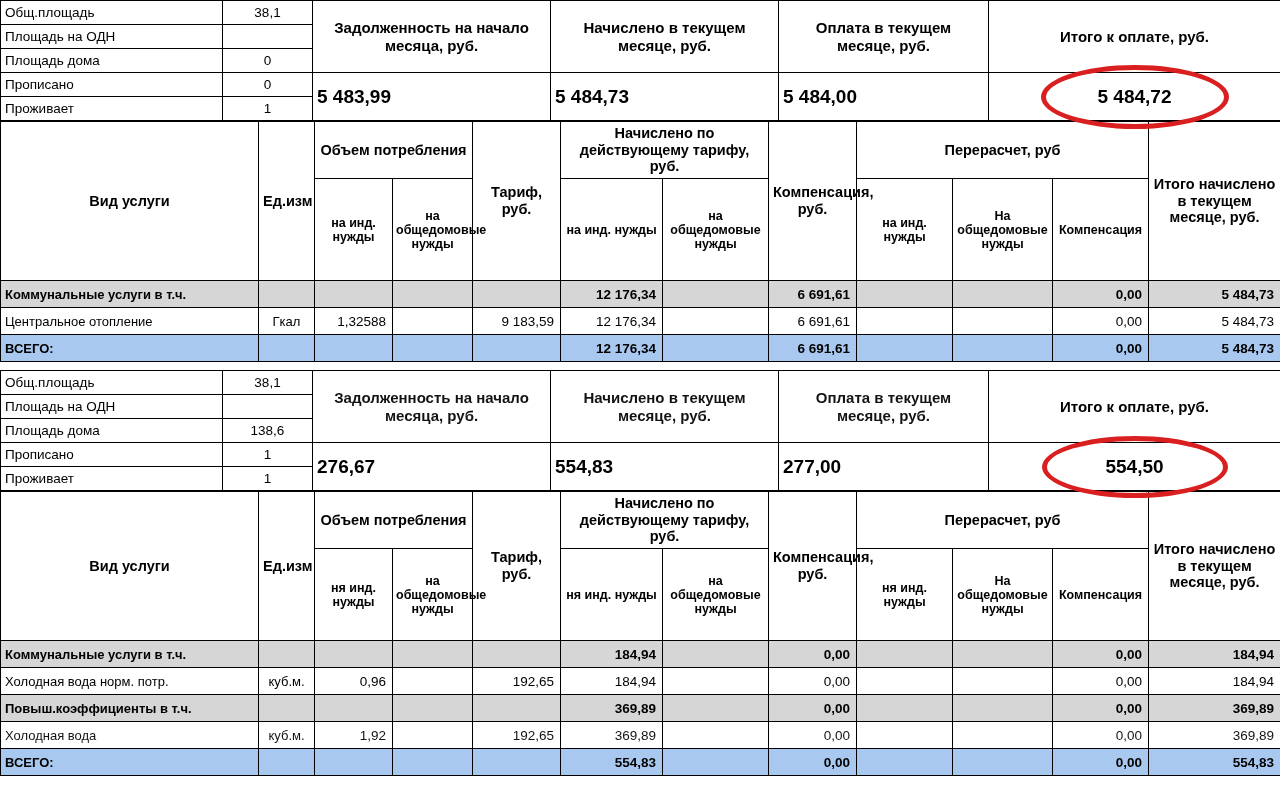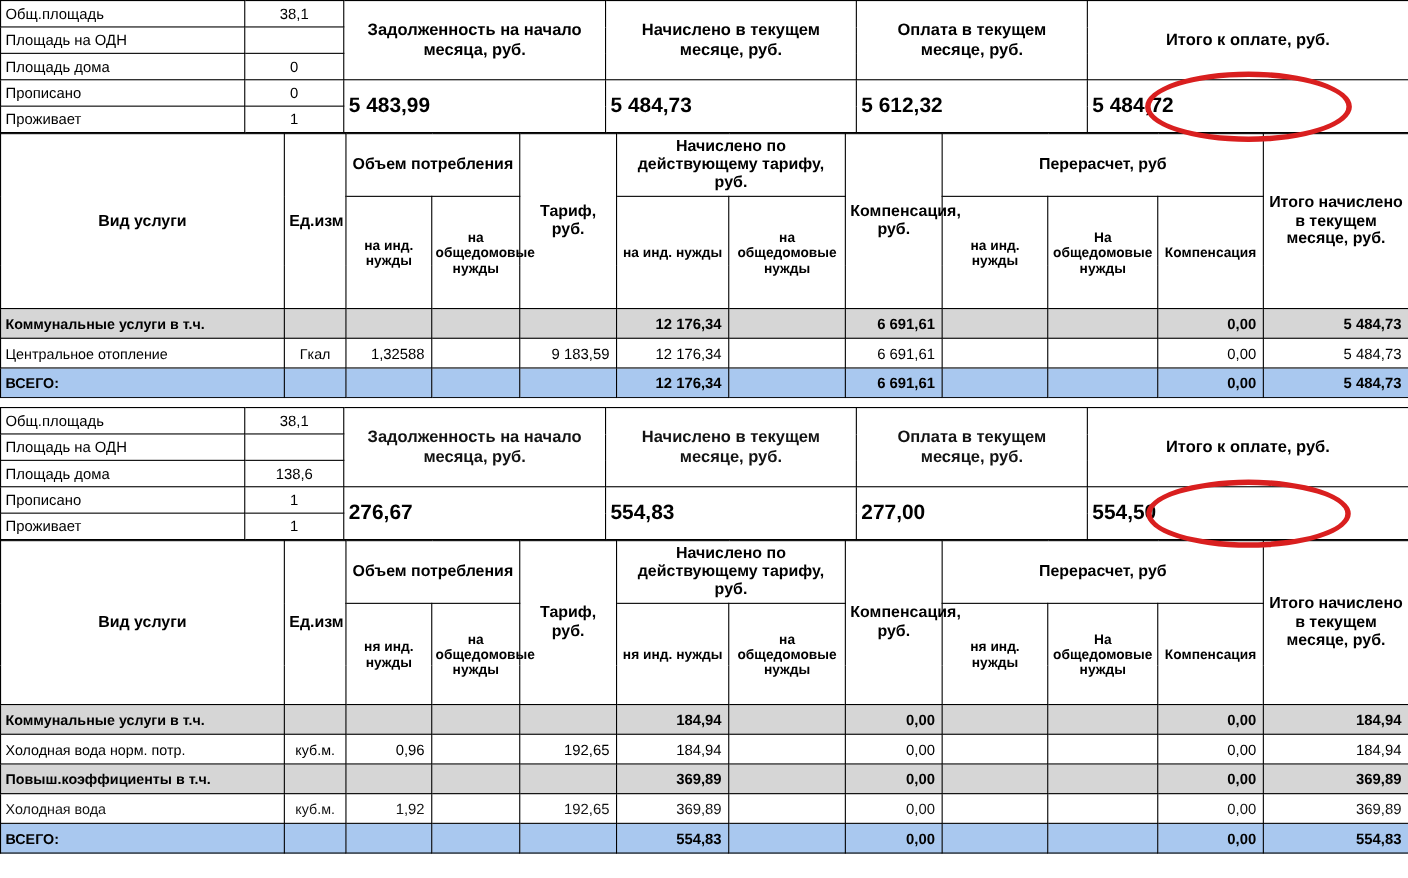--- a/index.html
+++ b/index.html
@@ -9,21 +9,21 @@
   table{border-collapse:collapse;}
   td,th{border:1px solid #000;padding:0;vertical-align:middle;}
 
   
   .sum{width:1280px;table-layout:fixed;}
   .sum td{font-size:14px;}
   .sum .lab{padding:1px 4px;font-size:13.5px;text-align:left;height:21px;margin-top:20px;}
   .sum .val{text-align:center;font-size:13.5px;}
   .sum .hdr{text-align:center;font-weight:bold;font-size:15px;line-height:1.15;padding:4px 6px;}
   .sum .big{text-align:left;font-weight:bold;font-size:19px;padding:6px 4px;}
-  .sum .bigwrap{position:relative;text-align:left;font-weight:bold;font-size:19px;padding:6px 4px;}
+  .sum .bigwrap{position:relative;text-align:center;font-weight:bold;font-size:19px;padding:6px 4px;}
 
   .ellipse{position:absolute;left:50%;top:50%;transform:translate(-50%,-50%);
            width:178px;height:54px;border:5px solid #d91f1f;border-radius:50%;
            pointer-events:none;}
   .ellipse.sm{width:176px;height:52px;}
 
   
   .det{width:1280px;table-layout:fixed;}
   .det td{font-size:13px;}
   .det .h{text-align:center;font-weight:bold;font-size:14.5px;line-height:1.15;padding:3px 4px;}
@@ -65,21 +65,21 @@
     </tr>
     <tr>
       <td class="lab">Площадь дома</td>
       <td class="val">0</td>
     </tr>
     <tr>
       <td class="lab">Прописано</td>
       <td class="val">0</td>
       <td class="big" rowspan="2">5 483,99</td>
       <td class="big" rowspan="2">5 484,73</td>
-      <td class="big" rowspan="2">5 612,32</td>
+      <td class="big" rowspan="2">5 484,00</td>
       <td class="bigwrap" rowspan="2">
         <span>5 484,72</span>
         <span class="ellipse"></span>
       </td>
     </tr>
     <tr>
       <td class="lab">Проживает</td>
       <td class="val">1</td>
     </tr>
   </tbody>

